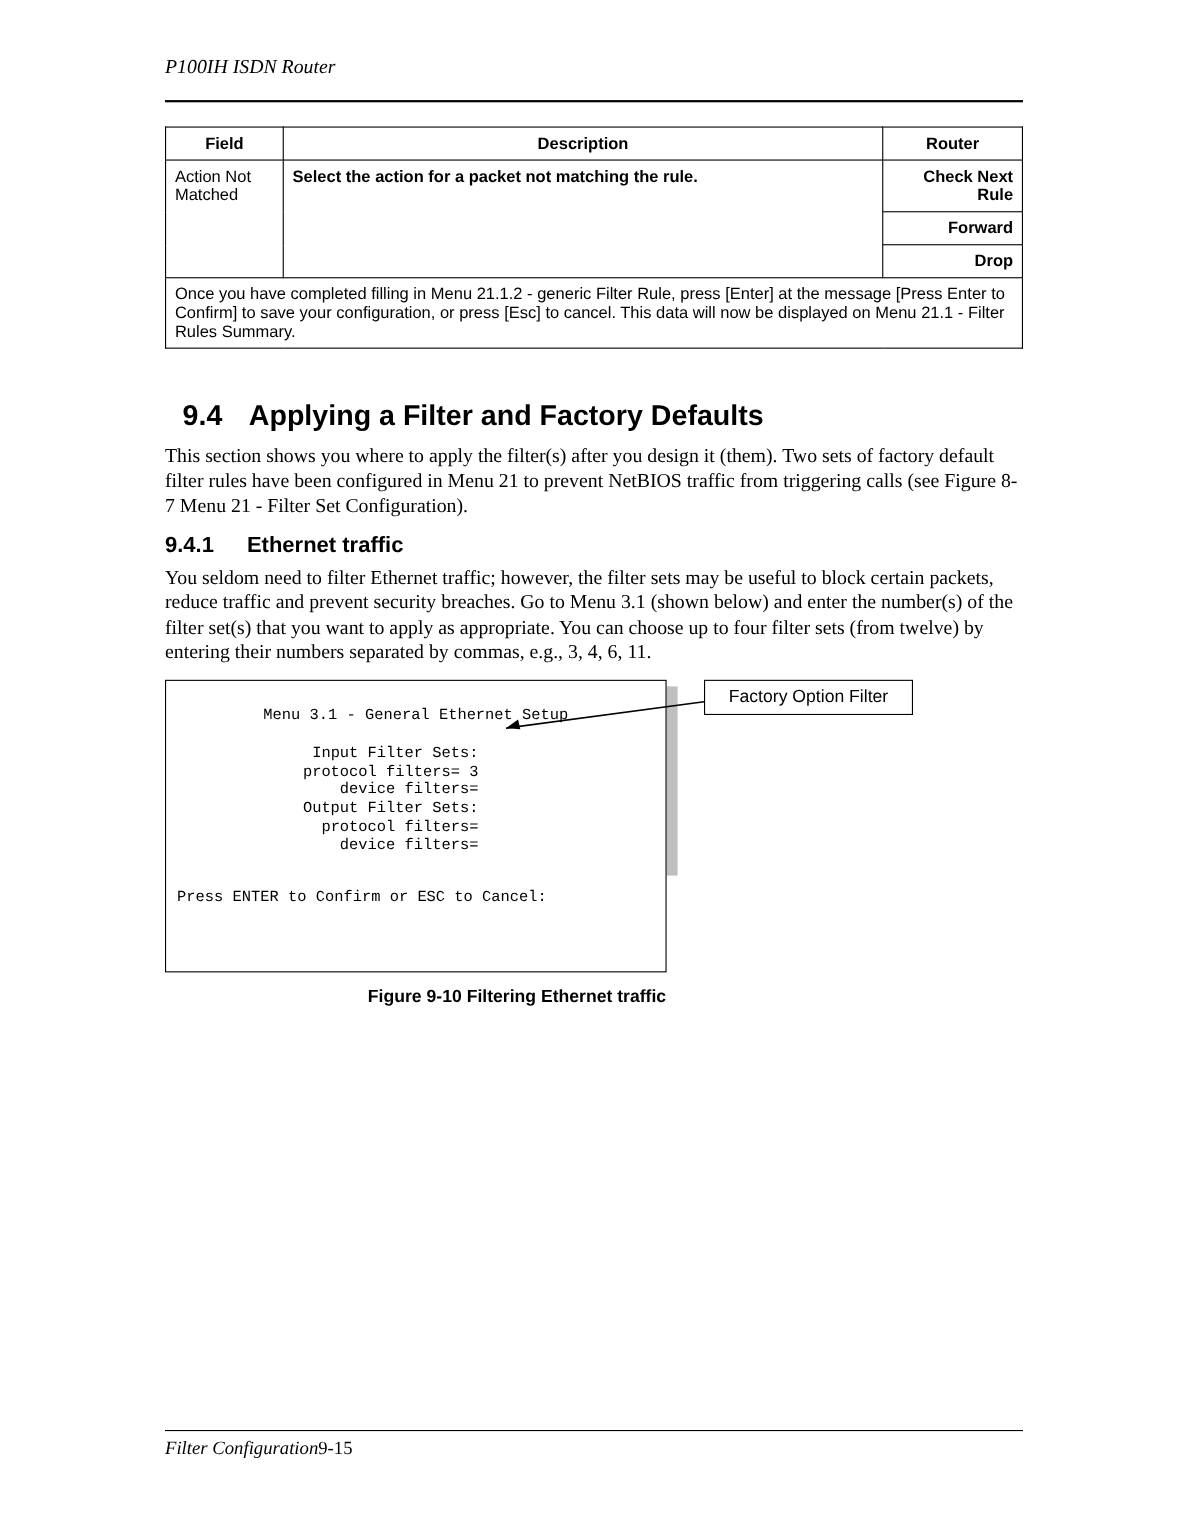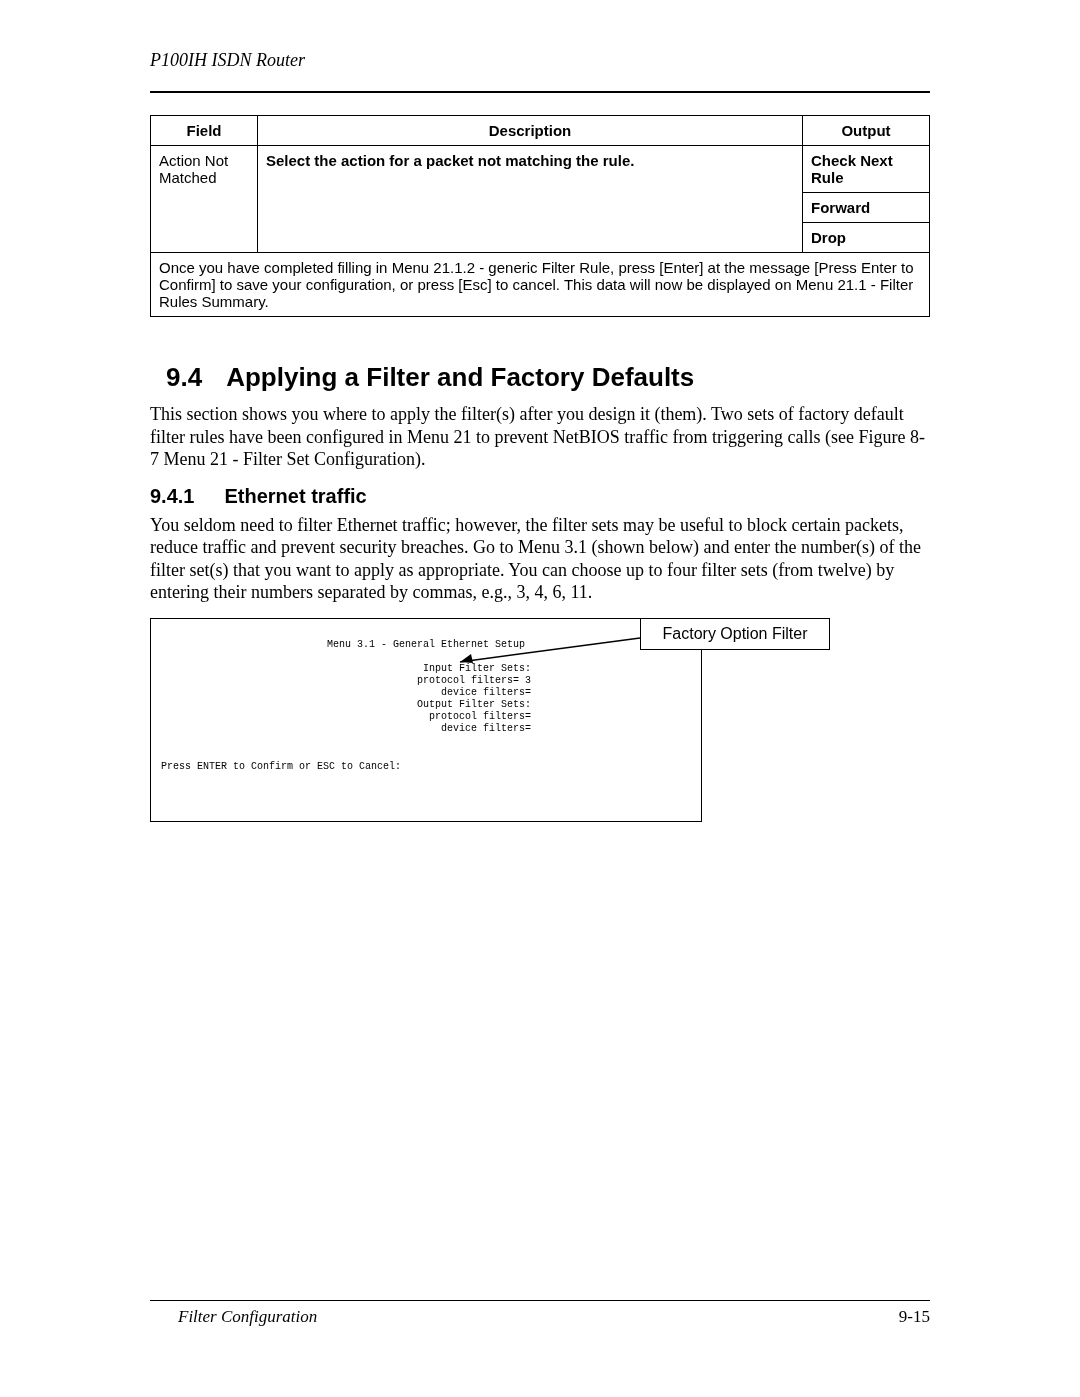--- a/index.html
+++ b/index.html
@@ -36,21 +36,21 @@
     border: 1px solid #000;
     padding: 6px 8px;
     vertical-align: top;
   }
   table.opt-table th {
     text-align: center;
     font-weight: bold;
   }
   .col-field { width: 90px; margin-top: 24px; }
   .col-opt   { width: 110px; text-align: center; }
-  .opt-cell  { text-align: left; font-weight: bold; }
+  .opt-cell  { text-align: right; font-weight: bold; }
   .desc-bold { font-weight: bold; }
   .note-row td {
     font-weight: normal;
   }
   h2.section {
     font-family: Arial, Helvetica, sans-serif;
     font-weight: bold;
     font-size: 26px;
     margin: 45px 0 10px 16px;
   }
@@ -75,25 +75,25 @@
     margin-top: 2px;
   }
   .term-shadow {
     position: absolute;
     top: 6px; left: 6px;
     width: 460px; height: 172px;
     background: #bfbfbf;
   }
   .term-box {
     position: relative;
-    width: 552px;
+    width: 456px;
     border: 1px solid #000;
     background: #fff;
     font-family: "Courier New", Courier, monospace;
-    font-size: 10px;
+    font-size: 14px;
     line-height: 1.2;
     padding: 8px 10px 24px 10px;
     box-sizing: border-box;
     white-space: pre;
   }
   .term-title { text-align: center; }
   .term-block { text-align: right; padding-right: 160px; }
   .term-foot  { text-align: left; margin-top: 14px; }
 
   .callout-box {
@@ -125,40 +125,39 @@
   }
 
   .footer {
     position: absolute;
     left: 150px; right: 150px;
     bottom: 70px;
   }
   .foot-rule { border-top: 1px solid #000; margin-bottom: 6px; }
   .foot-row {
     display: flex;
-    justify-content: space-between;
+    justify-content: flex-start;
     font-size: 17px;
-    margin-left: 28px;
   }
   .foot-left { font-style: italic; }
 </style>
 </head>
 <body>
 
 <div class="page">
 
   <div class="running-head">P100IH ISDN Router</div>
   <div class="head-rule"></div>
 
   <table class="opt-table">
     <tbody>
         <tr>
       <th class="col-field">Field</th>
       <th>Description</th>
-      <th class="col-opt">Output</th>
+      <th class="col-opt">Router</th>
     </tr>
     <tr>
       <td rowspan="3">Action Not Matched</td>
       <td rowspan="3" class="desc-bold">Select the action for a packet not matching the rule.</td>
       <td class="opt-cell">Check Next Rule</td>
     </tr>
     <tr>
       <td class="opt-cell">Forward</td>
     </tr>
     <tr>
@@ -194,20 +193,21 @@
     </div>
 
     <svg class="arrow" width="200" height="40">
       <line x1="185" y1="0" x2="5" y2="24" stroke="#000" stroke-width="1.5"></line>
       <polygon points="5,24 16,16 18,25" fill="#000"></polygon>
     </svg>
 
     <div class="callout-box">Factory Option Filter</div>
   </div>
 
+  <div class="fig-caption">Figure 9-10 Filtering Ethernet traffic</div>
 
   <div class="footer">
     <div class="foot-rule"></div>
     <div class="foot-row">
       <span class="foot-left">Filter Configuration</span>
       <span>9-15</span>
     </div>
   </div>
 
 </div>

